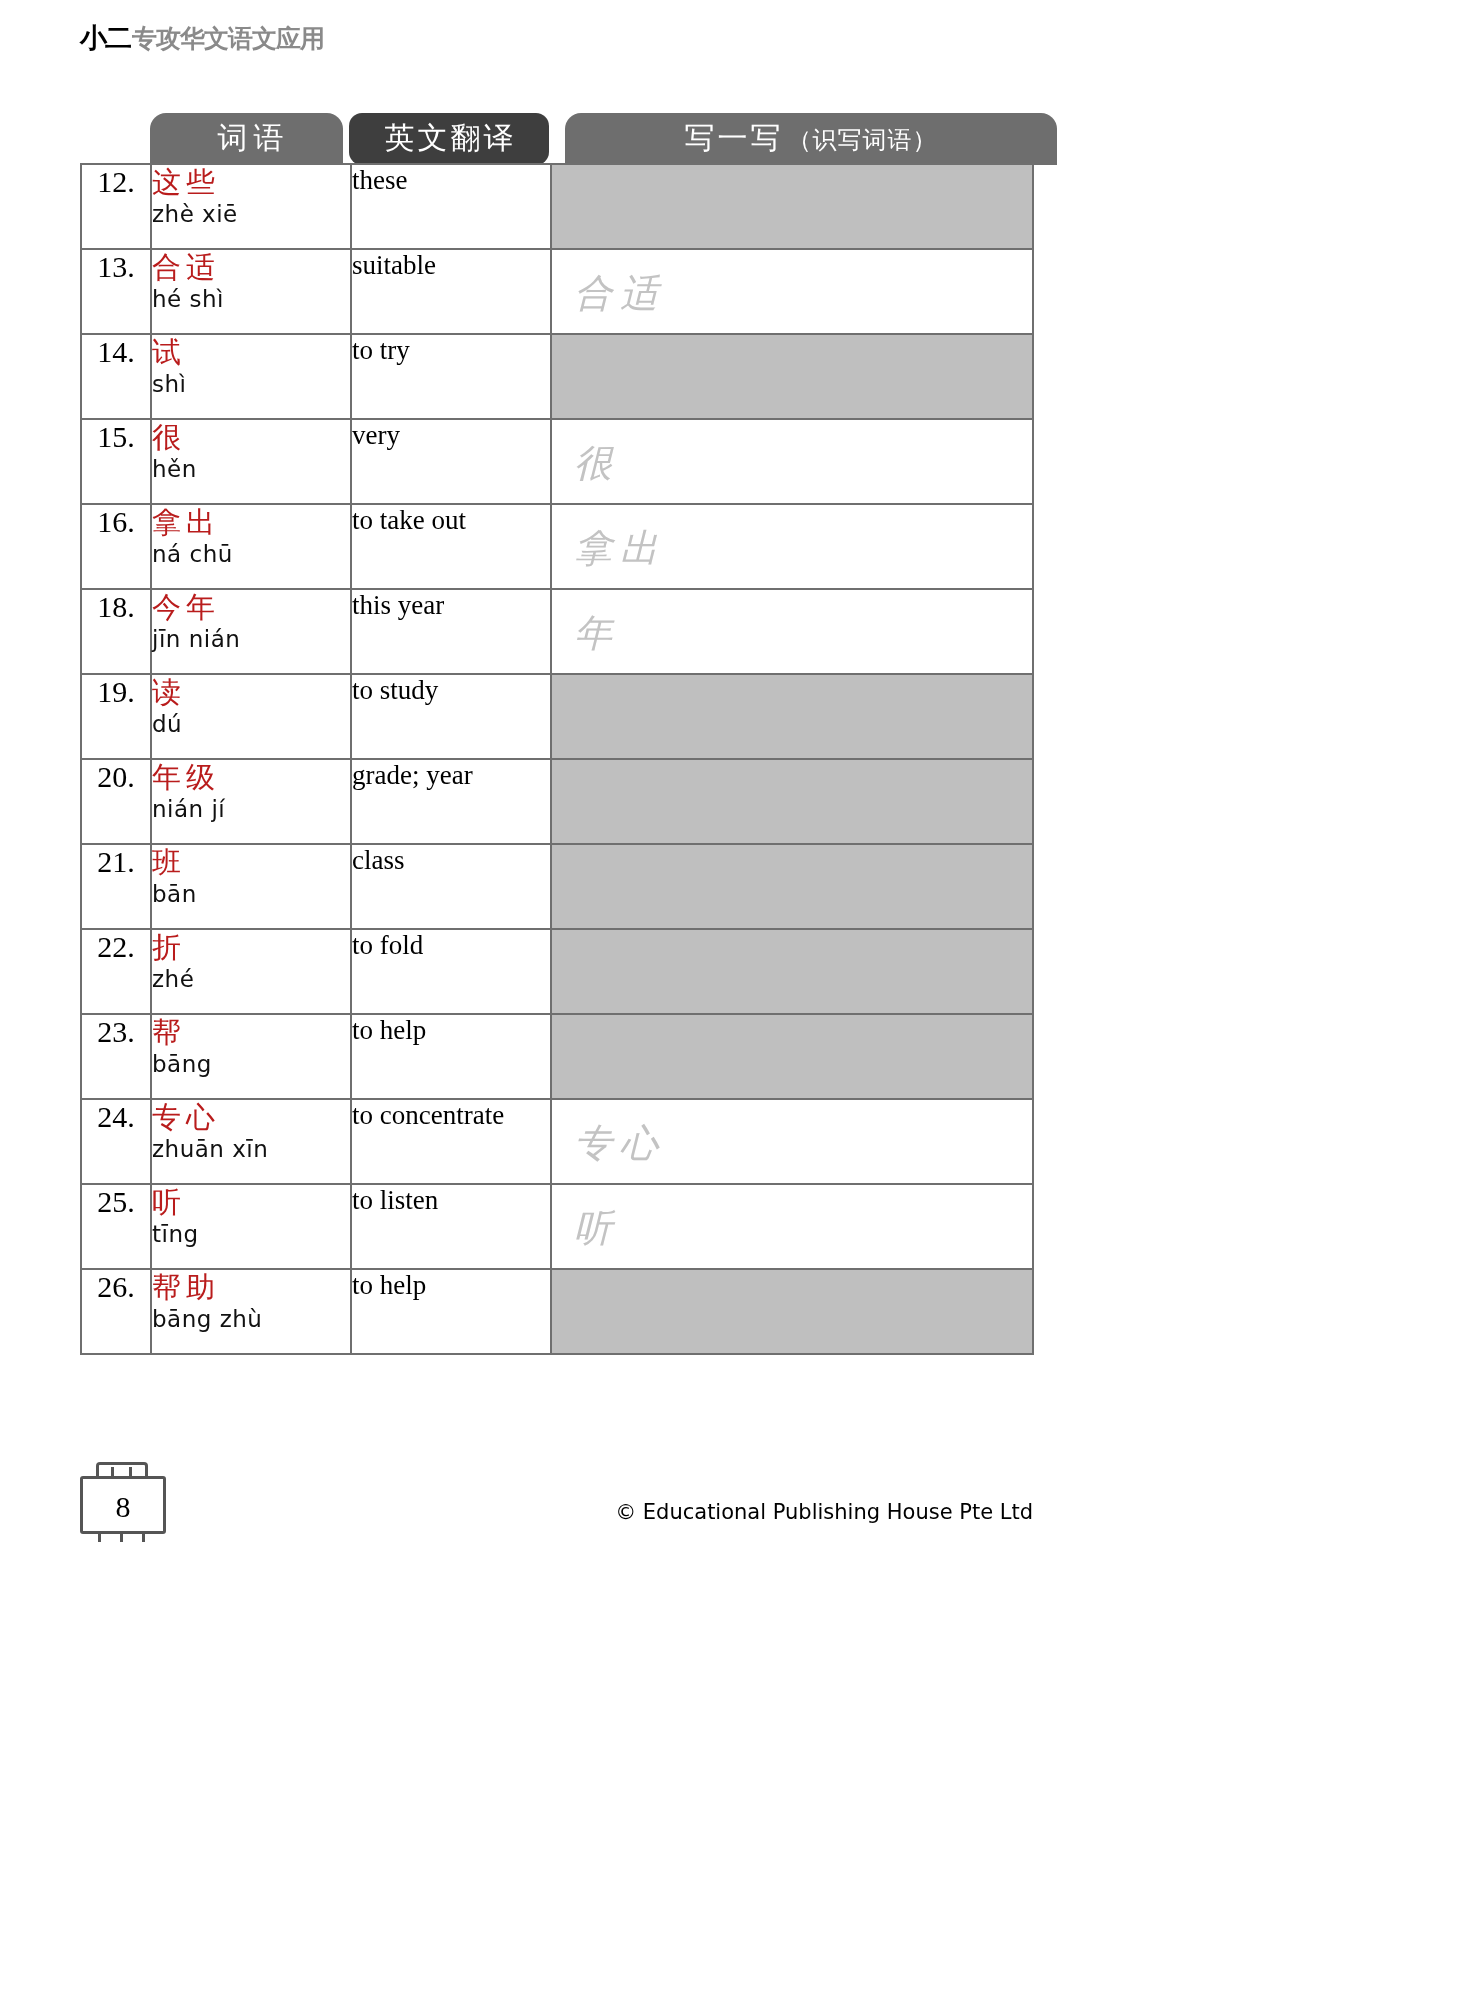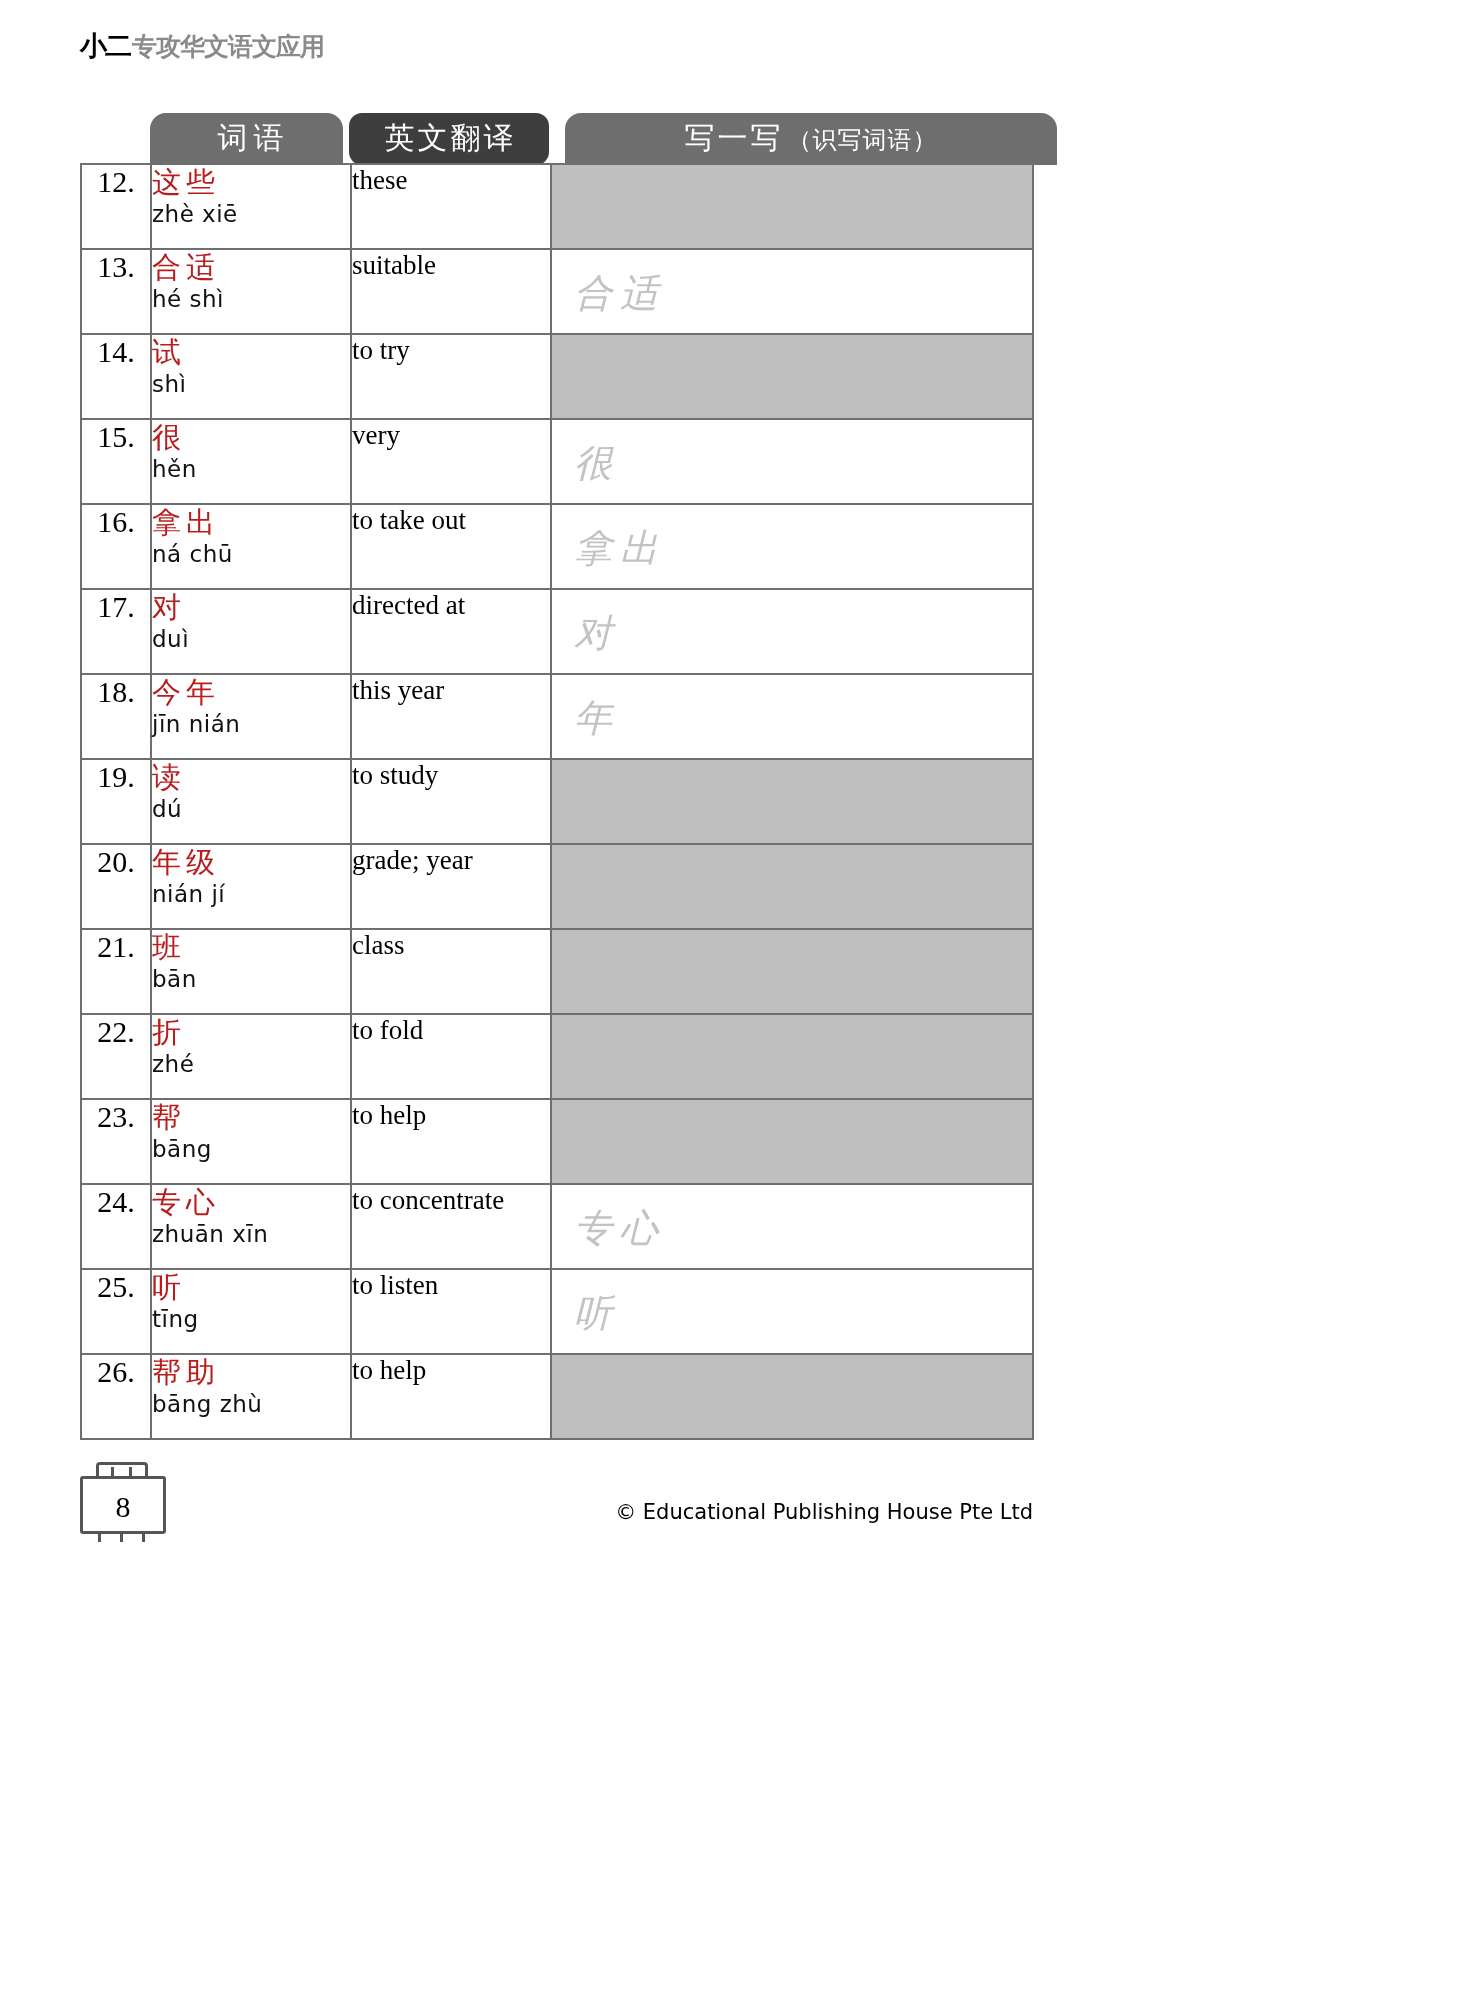--- a/index.html
+++ b/index.html
@@ -12,21 +12,21 @@
     height: 2016px;
     position: relative;
     font-family: "Liberation Serif", "DejaVu Serif", serif;
     overflow: hidden;
   }
 
   
   .runhead {
     position: absolute;
     left: 80px;
-    top: 28px;
+    top: 20px;
     display: flex;
     align-items: baseline;
     letter-spacing: 0px;
   }
   .runhead .rh-dark {
     font-family: "DejaVu Sans", sans-serif;
     font-weight: bold;
     font-size: 27px;
     color: #000000;
     letter-spacing: -2px;
@@ -319,31 +319,20 @@
         <td class="word">
           <span class="hanzi">拿出</span>
           <span class="pinyin">ná chū</span>
         </td>
         <td class="eng">to take out</td>
         <td class="write">
           <span class="trace">拿出</span>
         </td>
       </tr>
       <tr>
-        <td class="num">17.</td>
-        <td class="word">
-          <span class="hanzi">对</span>
-          <span class="pinyin">duì</span>
-        </td>
-        <td class="eng">directed at</td>
-        <td class="write">
-          <span class="trace">对</span>
-        </td>
-      </tr>
-      <tr>
         <td class="num">18.</td>
         <td class="word">
           <span class="hanzi">今年</span>
           <span class="pinyin">jīn nián</span>
         </td>
         <td class="eng">this year</td>
         <td class="write">
           <span class="trace">年</span>
         </td>
       </tr>

